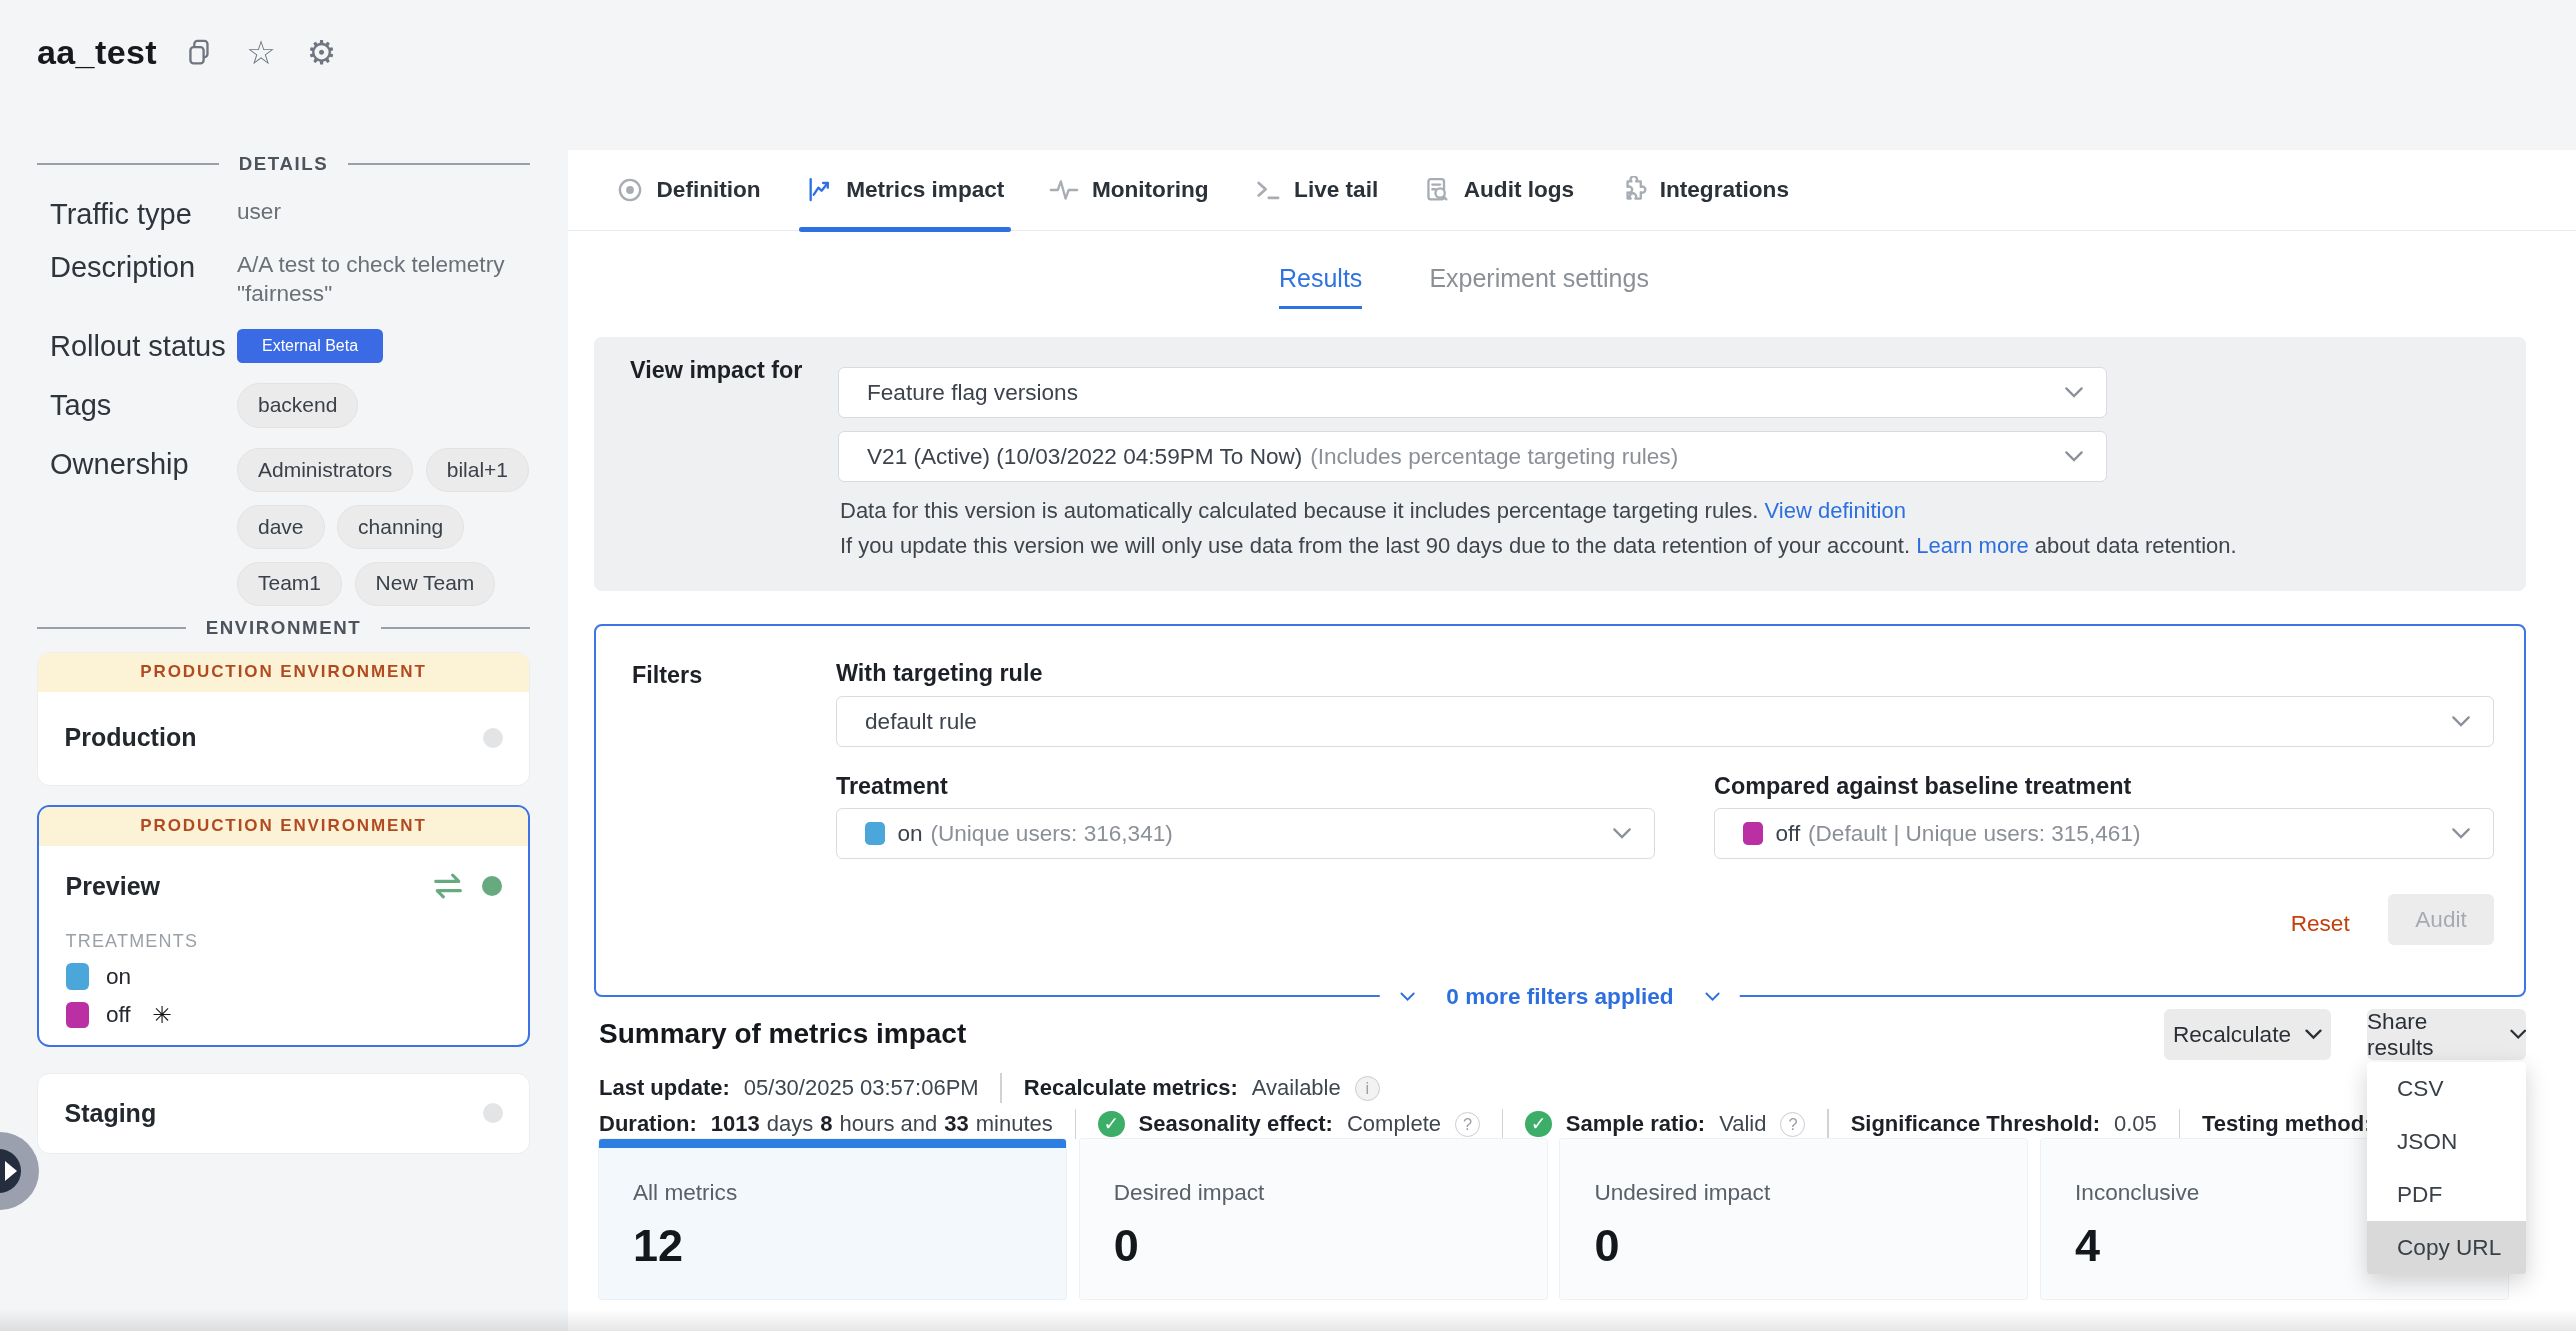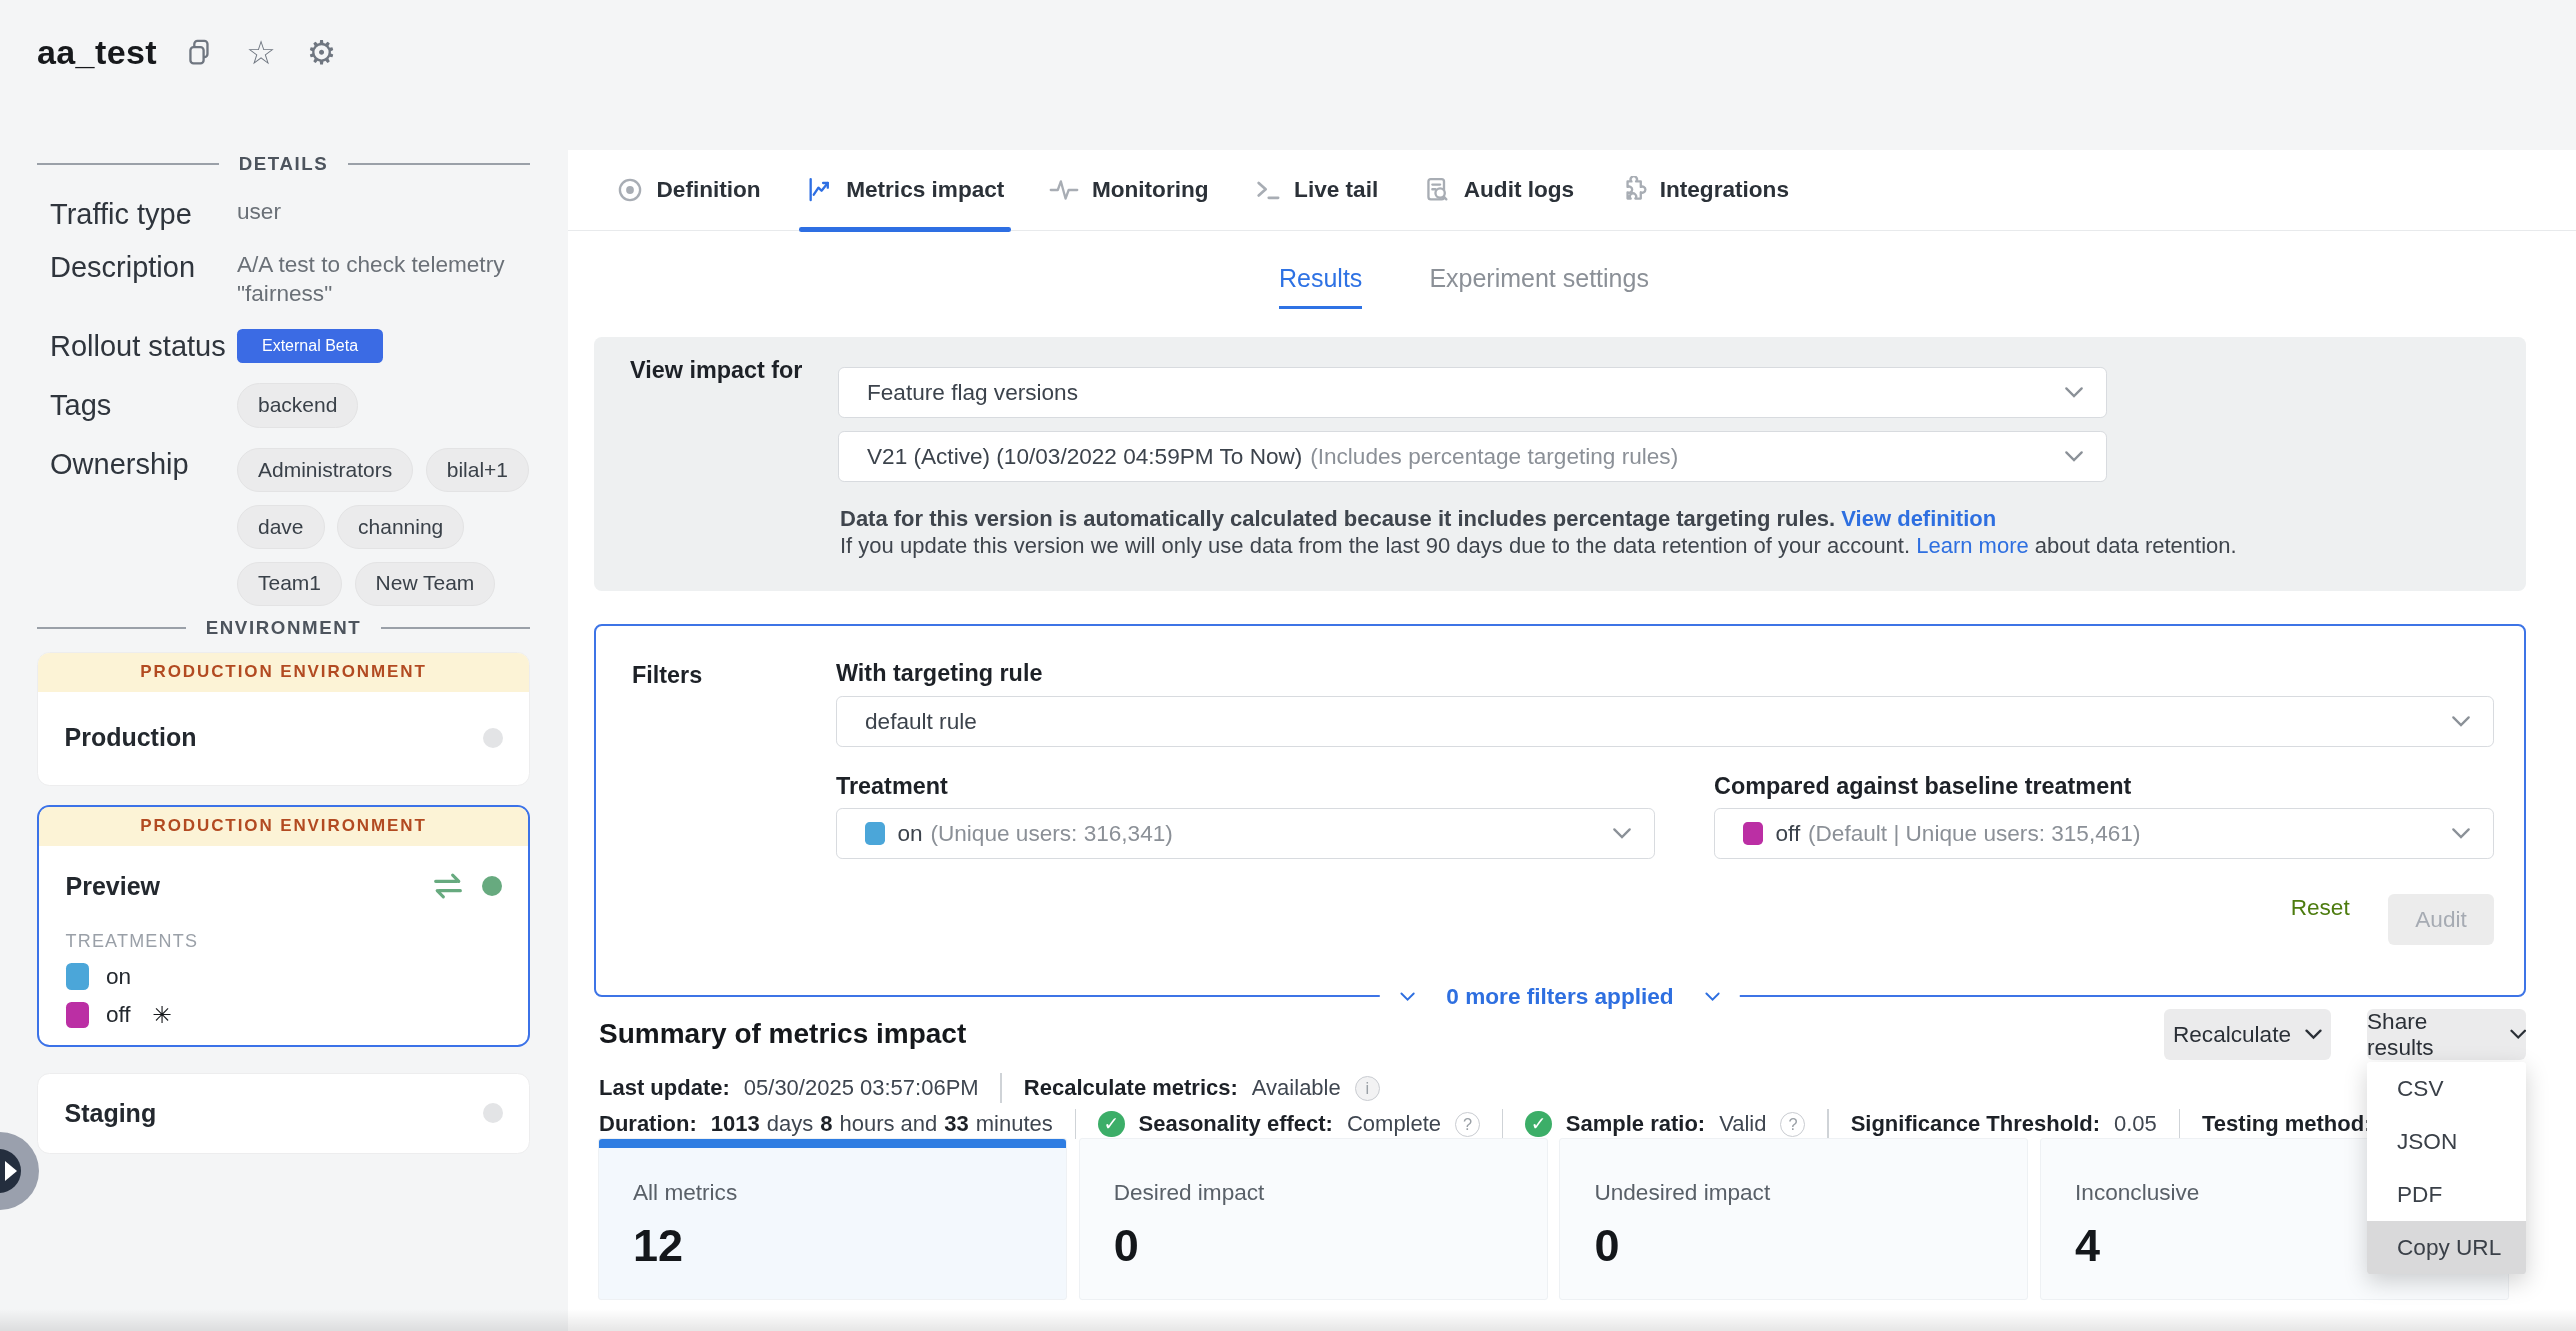--- a/index.html
+++ b/index.html
@@ -68,35 +68,35 @@
   .subtab { font-size: 25px; color: #8b9097; cursor: pointer; }
 
   .impact-panel { left: 594px; top: 337px; width: 1932px; height: 254px; background: #eef0f1; border-radius: 7.8px; }
   .panel-label { position: absolute; left: 36px; top: 20px; font-size: 23.4px; font-weight: 700; color: #1d2127; }
   .select { position: absolute; background: #ffffff; border: 0.8px solid #d8dbdf; border-radius: 6.2px; display: flex; align-items: center; padding: 0 55px 0 28px; font-size: 22.6px; color: #3c434c; cursor: pointer; }
   .select .chev { position: absolute; right: 22px; }
   .sel-note { color: #8b9097; margin-left: 7.8px; }
   .imp-sel1 { left: 244px; top: 30px; width: 1269px; height: 51px; }
   .imp-sel2 { left: 244px; top: 94px; width: 1269px; height: 51px; }
   .help-line { position: absolute; left: 246px; font-size: 22px; color: #3f454d; }
-  .hl1 { top: 169px; font-weight: bold; }
+  .hl1 { top: 161px; }
   .hl2 { top: 196px; }
   .blue-link { color: #2e6fe0; cursor: pointer; }
 
   .filters-panel { left: 594px; top: 624px; width: 1932px; height: 373px; background: #ffffff; border: 2.3px solid #3d74e6; border-radius: 7.8px; }
   .fp-title { position: absolute; left: 36px; top: 36px; font-size: 23.4px; font-weight: 700; color: #1d2127; }
   .fp-label { position: absolute; font-size: 23.4px; font-weight: 700; color: #1d2127; }
   .fl-rule { left: 240px; top: 34px; }
   .fl-treat { left: 240px; top: 147px; }
   .fl-base { left: 1118px; top: 147px; }
   .fp-sel-rule { left: 240px; top: 70px; width: 1658px; height: 51px; }
   .fp-sel-treat { left: 240px; top: 182px; width: 819px; height: 51px; }
   .fp-sel-base { left: 1118px; top: 182px; width: 780px; height: 51px; }
   .sel-swatch { width: 20px; height: 23.4px; border-radius: 4.7px; margin-right: 12.5px; flex: none; }
-  .reset-btn { position: absolute; left: 1676px; top: 258px; font-size: 22.6px; color: #4d7c0f; padding: 11px 18.7px; cursor: pointer; }
+  .reset-btn { position: absolute; left: 1676px; top: 274px; font-size: 22.6px; color: #c2410c; padding: 11px 18.7px; cursor: pointer; }
   .apply-btn { position: absolute; left: 1792px; top: 268px; width: 106px; height: 51px; background: #ececec; border-radius: 6.2px; font-size: 22.6px; color: #a6abb3; display: flex; align-items: center; justify-content: center; cursor: pointer; }
   .more-filters { position: absolute; left: 50%; bottom: -20px; transform: translateX(-50%); background: #ffffff; padding: 4.7px 20px; display: flex; align-items: center; gap: 31px; font-size: 22.6px; font-weight: 600; color: #2e6fe0; cursor: pointer; white-space: nowrap; }
 
   .summary-title { left: 599px; top: 1018px; font-size: 28px; font-weight: 700; color: #15181c; }
   .gbtn { position: absolute; height: 51px; background: #ebebec; border-radius: 6.2px; display: flex; align-items: center; justify-content: center; gap: 14px; font-size: 22.6px; color: #2b3037; cursor: pointer; }
   .btn-recalc { left: 2164px; top: 1009px; width: 167px; }
   .btn-share { left: 2367px; top: 1009px; width: 159px; }
 
   .status-line { position: absolute; left: 599px; display: flex; align-items: center; gap: 14px; font-size: 22px; color: #3f4650; white-space: nowrap; }
   .sl1 { top: 1073px; }

